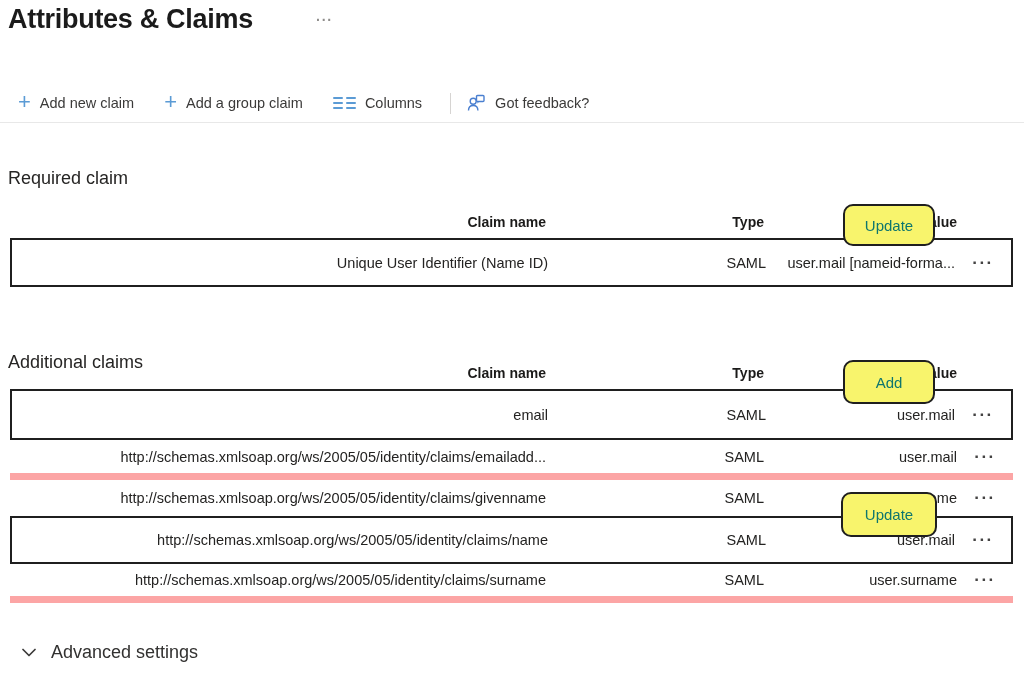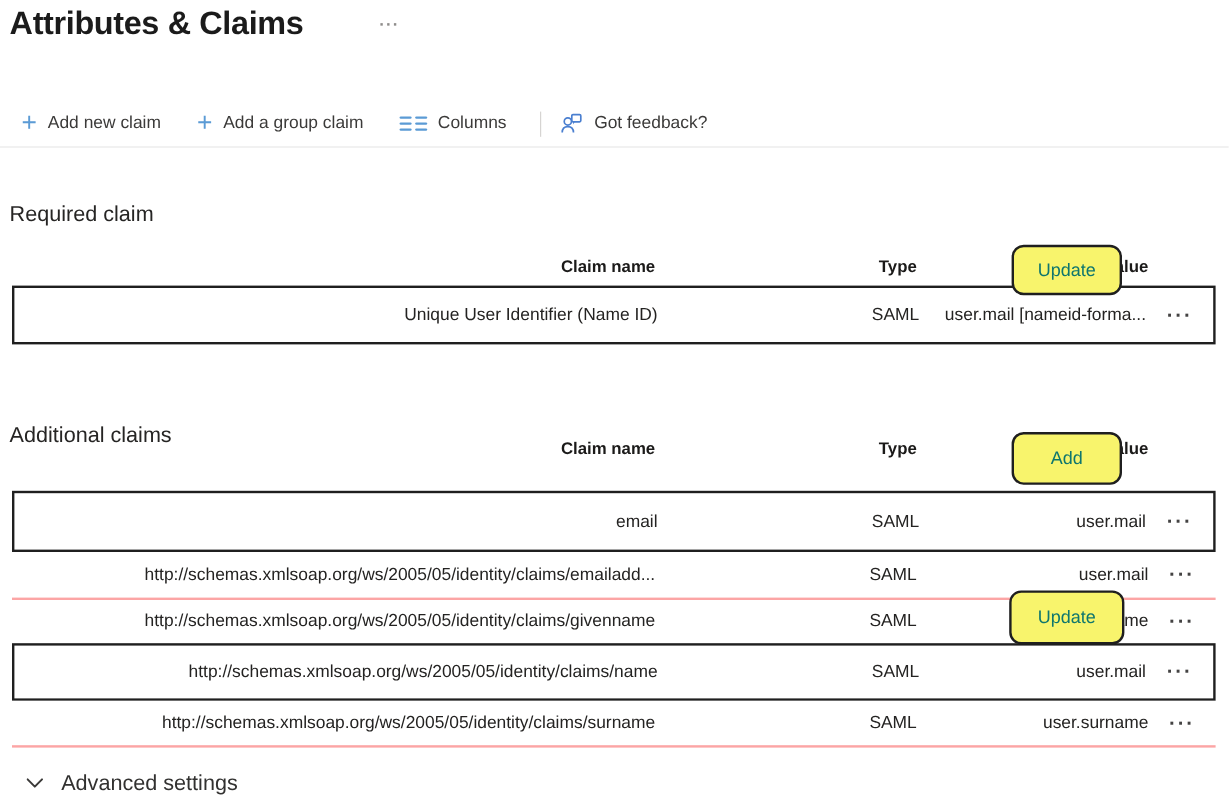--- a/index.html
+++ b/index.html
@@ -61,23 +61,23 @@
     align-items:center;
   }
   .thead { height:32px; font-size:14px; font-weight:700; color:#1b1a19; }
   .thead.tall { height:33px; }
   .cell-name { padding-left:18px; white-space:nowrap; overflow:hidden; }
   .cell-type { white-space:nowrap; }
   .cell-value{ white-space:nowrap; overflow:hidden; }
 
   .trow { font-size:14.5px; color:#242322; background:#fff; }
   .trow.boxed { border:2px solid #1f1f1f; }
-  .trow.hairline { border-bottom:2px solid #fca5a5; }
+  .trow.hairline { border-bottom:7px solid #fca5a5; }
   .r-req   { height:49px; }
-  .r-email { height:51px;margin-top:20px; }
+  .r-email { height:51px; }
   .r-40 { height:40px; }
   .r-36 { height:36px; }
   .r-48 { height:48px; }
   .r-39 { height:39px; }
 
   .more-btn {
     justify-self:center; align-self:center;
     color:#444343; font-size:17px; font-weight:900; letter-spacing:1.5px;
     line-height:10px; cursor:pointer; padding:4px 2px;
   }

